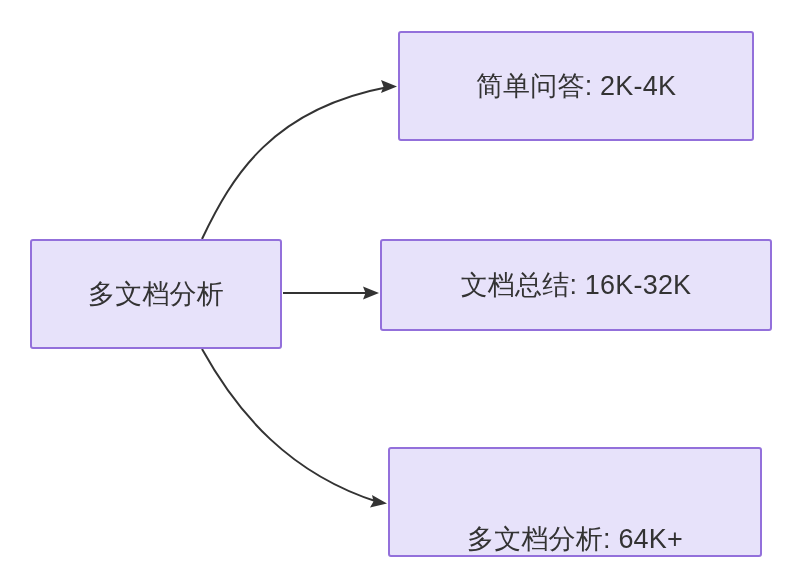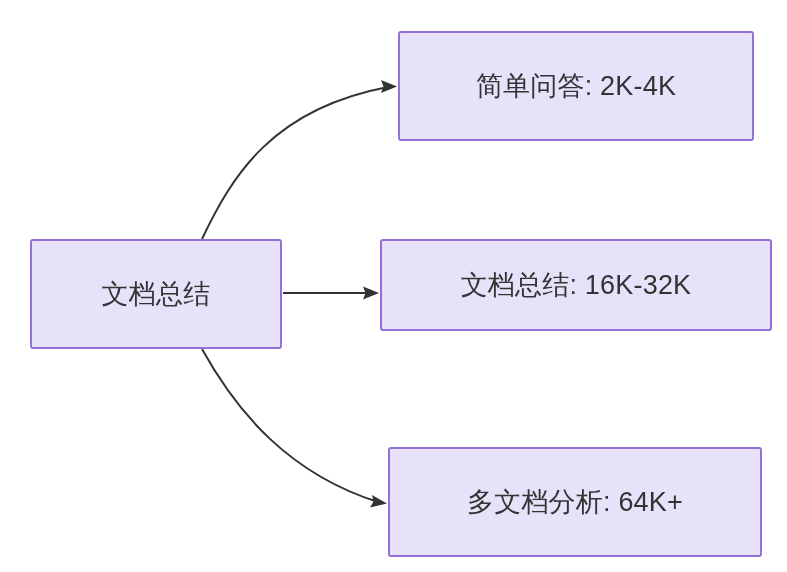--- a/index.html
+++ b/index.html
@@ -61,20 +61,21 @@
     left: 380px;
     top: 239px;
     width: 392px;
     height: 92px;
   }
   #node-multi-doc {
     left: 388px;
     top: 447px;
     width: 374px;
     height: 110px;
+    align-items: flex-end;
   }
   .edge-path {
     fill: none;
     stroke: #333333;
     stroke-width: 2;
   }
   .edge-head {
     fill: #333333;
     stroke: none;
   }
@@ -96,21 +97,21 @@
       <polygon class="edge-head" points="379,293 363,286.5 365.5,293 363,299.5"></polygon>
     </g>
 
     <g>
       <path class="edge-path" d="M 202,349 C 238,414 290,474 378,502"></path>
       <polygon class="edge-head" points="387,503.5 372,495 373.5,501.5 370,507.5"></polygon>
     </g>
   </svg>
 
   <div class="node" id="node-source">
-    <span class="node-label">文档总结</span>
+    <span class="node-label">多文档分析</span>
   </div>
 
   <div class="node" id="node-simple-qa">
     <span class="node-label">简单问答: 2K-4K</span>
   </div>
 
   <div class="node" id="node-doc-summary">
     <span class="node-label">文档总结: 16K-32K</span>
   </div>
 

